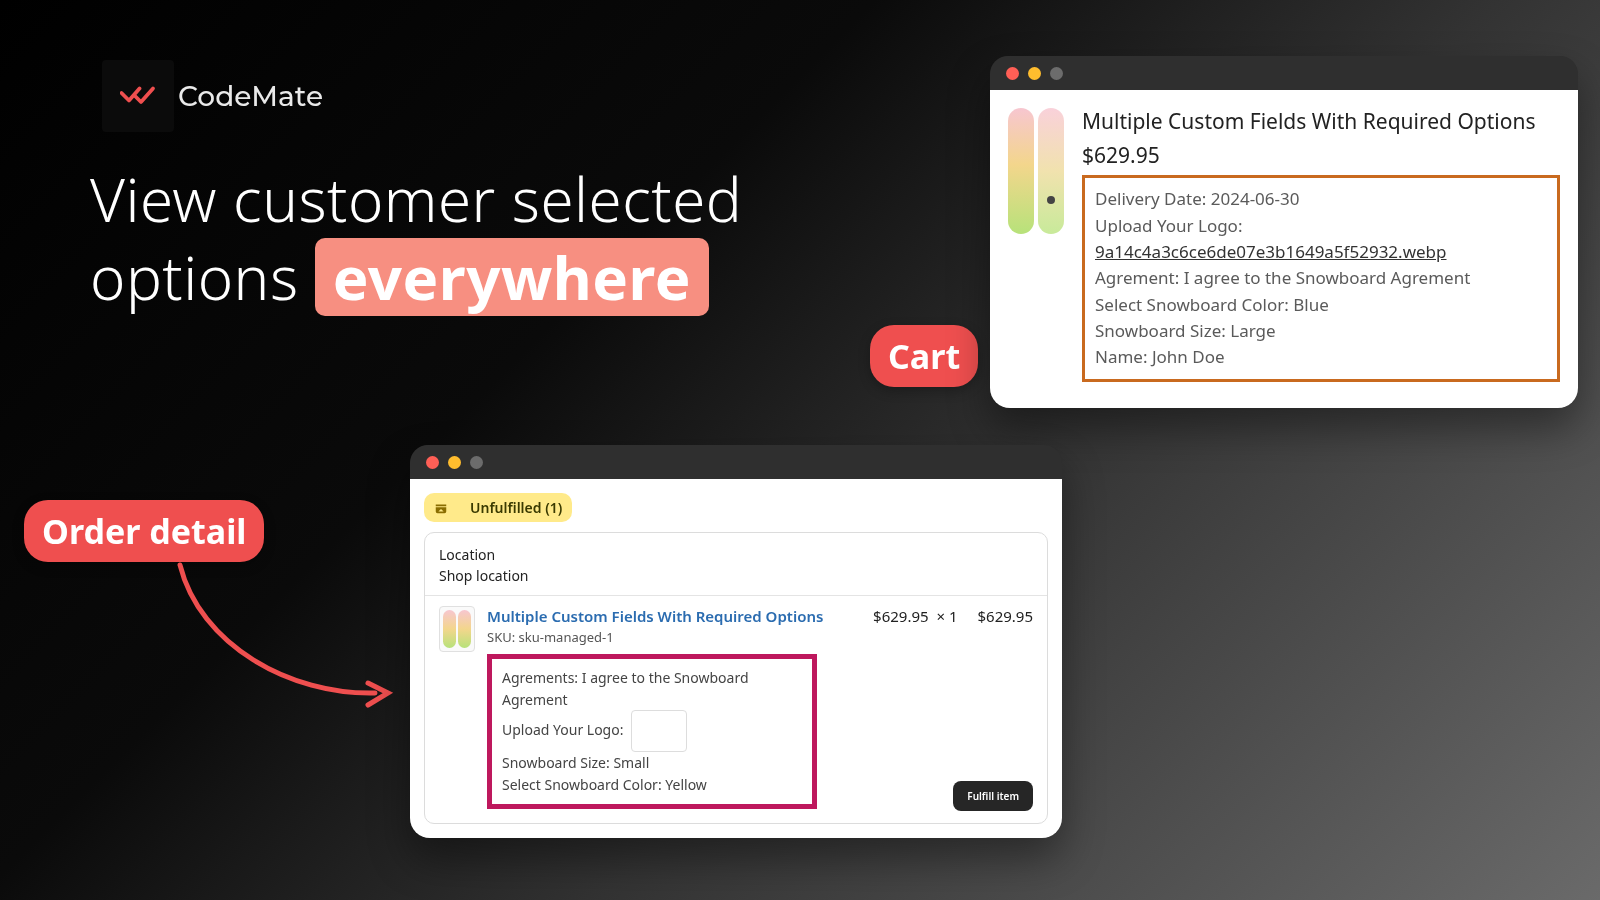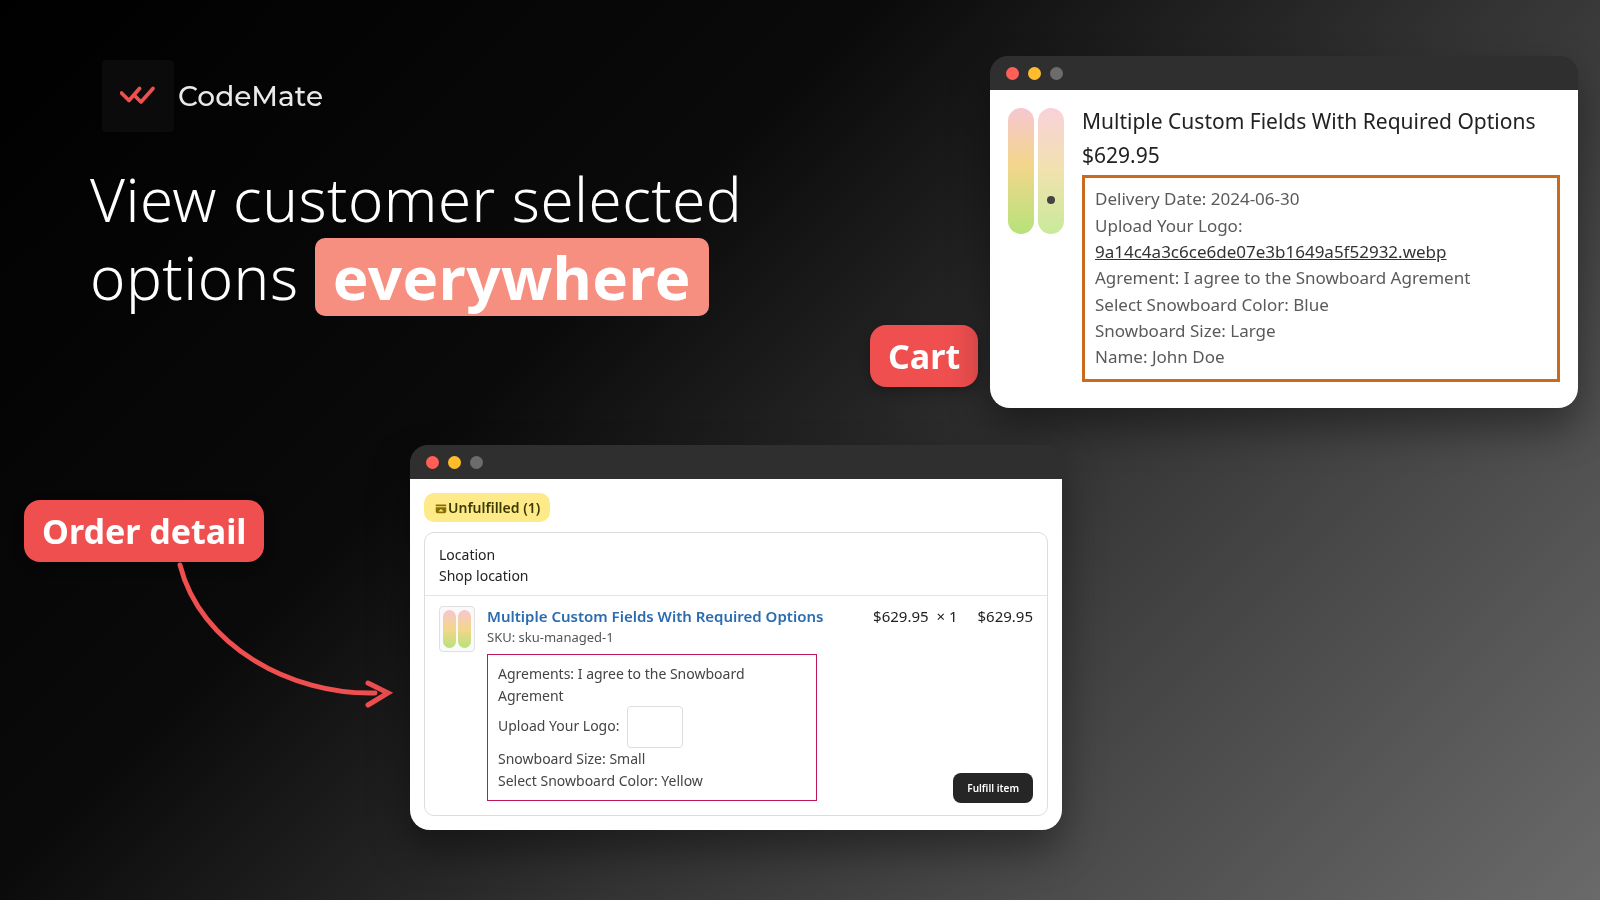--- a/index.html
+++ b/index.html
@@ -10,21 +10,21 @@
 .brand{position:absolute;left:102px;top:60px;display:flex;align-items:center;gap:4px}
 .brand-mark{width:72px;height:72px;background:#0b0b0b;border-radius:4px;display:flex;align-items:center;justify-content:center}
 .brand-mark svg{width:36px;height:24px}
 .brand-name{color:#e9e9e9;font-size:28px;font-weight:500;font-family:Montserrat,system-ui,sans-serif}
 
 
 .headline{position:absolute;left:90px;top:160px;color:#fff;font-weight:300;font-size:60px;line-height:1.3;letter-spacing:.5px;font-family:Montserrat,system-ui,sans-serif}
 .headline .hl-strong{display:inline-block;background:#f78f81;color:#fff;font-weight:700;padding:0 18px;border-radius:10px}
 
 
-.label-badge{position:absolute;background:#ef4f4f;color:#fff;font-weight:700;font-size:34px;padding:8px 18px;border-radius:16px;box-shadow:0 4px 12px rgba(0,0,0,.25)}
+.label-badge{position:absolute;background:#ef4f4f;color:#fff;font-weight:700;font-size:34px;padding:8px 18px;border-radius:24px;box-shadow:0 4px 12px rgba(0,0,0,.25)}
 .label-cart{left:870px;top:325px}
 .label-order{left:24px;top:500px}
 
 
 .arrow{position:absolute;overflow:visible}
 .arrow path{stroke:#ef4f4f;stroke-width:5;fill:none;stroke-linecap:round}
 .arrow-cart{left:1000px;top:330px;width:120px;height:80px}
 .arrow-order{left:170px;top:555px;width:230px;height:160px}
 
 
@@ -44,35 +44,35 @@
 .sb2:after{content:"";position:absolute;top:70%;left:50%;width:8px;height:8px;border-radius:50%;background:#444;transform:translateX(-50%)}
 .cart-info{flex:1}
 .cart-title{font-size:21px;color:#222;line-height:1.3;margin-bottom:6px}
 .cart-price{font-size:21px;color:#222;margin-bottom:6px}
 .cart-box{border:3px solid #c96a1f;padding:8px 10px;font-size:17px;color:#5a5a5a;line-height:1.55}
 .cart-box .u{text-decoration:underline;color:#333;word-break:break-all}
 
 
 .win-order{position:absolute;left:410px;top:445px;width:652px;background:#2f2f2f;border-radius:20px;box-shadow:0 20px 40px rgba(0,0,0,.4)}
 .win-order .body{background:#fff;border-radius:0 0 20px 20px;padding:14px}
-.pill{display:inline-flex;align-items:center;gap:0;background:#ffea8a;border-radius:10px;font-size:14px;font-weight:600;color:#3a3a00;padding:5px 10px;margin-bottom:10px}
+.pill{display:inline-flex;align-items:center;gap:22px;background:#ffea8a;border-radius:10px;font-size:14px;font-weight:600;color:#3a3a00;padding:5px 10px;margin-bottom:10px}
 .pill svg{width:14px;height:14px}
 .order-card{border:1px solid #dcdcdc;border-radius:10px;padding:12px 14px 14px;position:relative}
 .loc-l{font-size:14px;color:#222}
 .loc-v{font-size:14px;color:#222;margin-top:2px}
 .sep{height:1px;background:#e4e4e4;margin:10px -14px}
 .order-line{display:flex;gap:12px}
 .order-thumb{width:36px;height:46px;border:1px solid #e0e0e0;border-radius:4px;background:#fafafa;display:flex;gap:2px;padding:3px}
 .obar{flex:1;border-radius:10px;background:linear-gradient(180deg,#f7c6d0,#f3d68c,#b7e27a)}
 .order-main{flex:1}
 .order-link{color:#2b6cb0;font-size:15px;font-weight:600}
 .order-sku{font-size:13px;color:#555;margin-top:2px}
 .order-nums{font-size:15px;color:#222;margin-left:auto;display:flex;gap:20px}
 .order-nums span:first-child{min-width:110px;text-align:right}
-.order-options{border:1px solid #be185d;margin-top:8px;padding:8px 10px;font-size:14px;color:#444;line-height:1.55;max-width:330px}
+.order-options{border:5px solid #be185d;margin-top:8px;padding:8px 10px;font-size:14px;color:#444;line-height:1.55;max-width:330px}
 .order-options .thumb-ph{display:inline-block;vertical-align:middle;width:56px;height:42px;border:1px solid #ddd;border-radius:4px;background:#fff;margin-left:4px}
 .fulfill{position:absolute;right:14px;bottom:12px;background:#262626;color:#fff;font-size:10px;font-weight:600;border:none;border-radius:8px;padding:8px 14px}
 </style>
 </head>
 <body>
 
 <div class="brand">
   <div class="brand-mark">
     <svg viewBox="0 0 48 28">
       <polyline points="2,10 12,20 26,4" fill="none" stroke="#ef4f4f" stroke-width="5" stroke-linecap="round" stroke-linejoin="round"></polyline>

